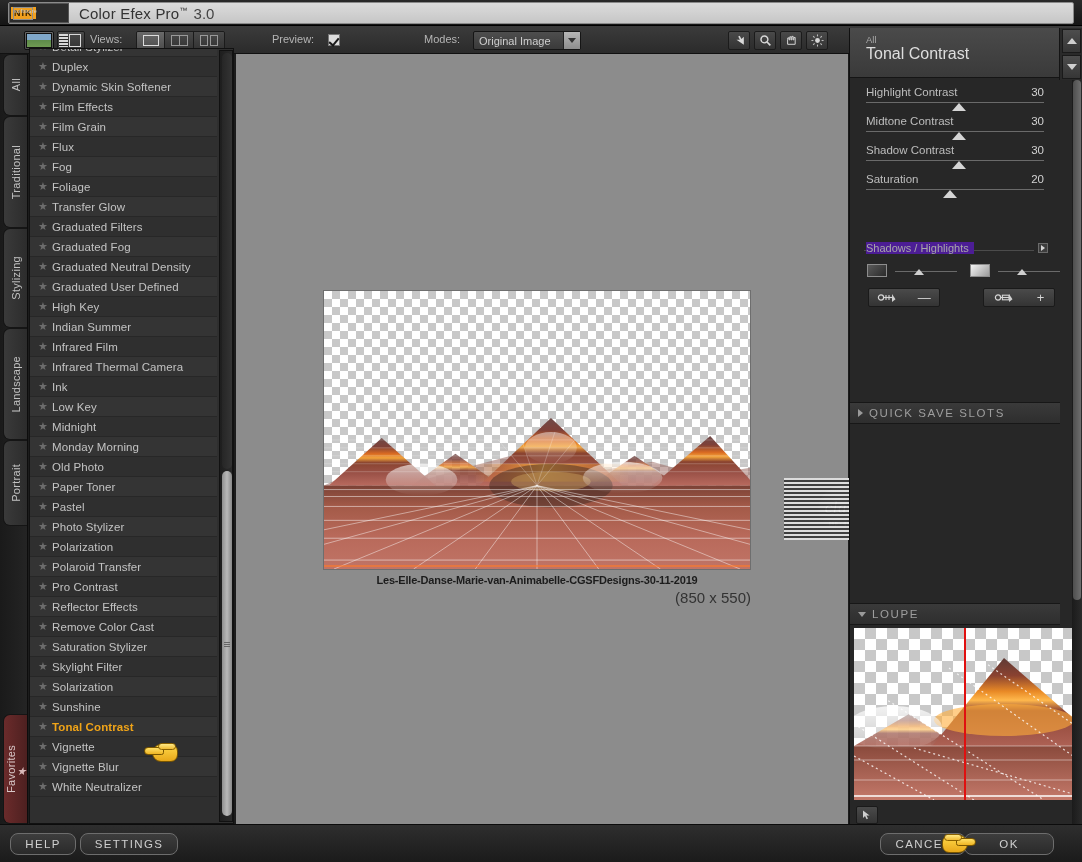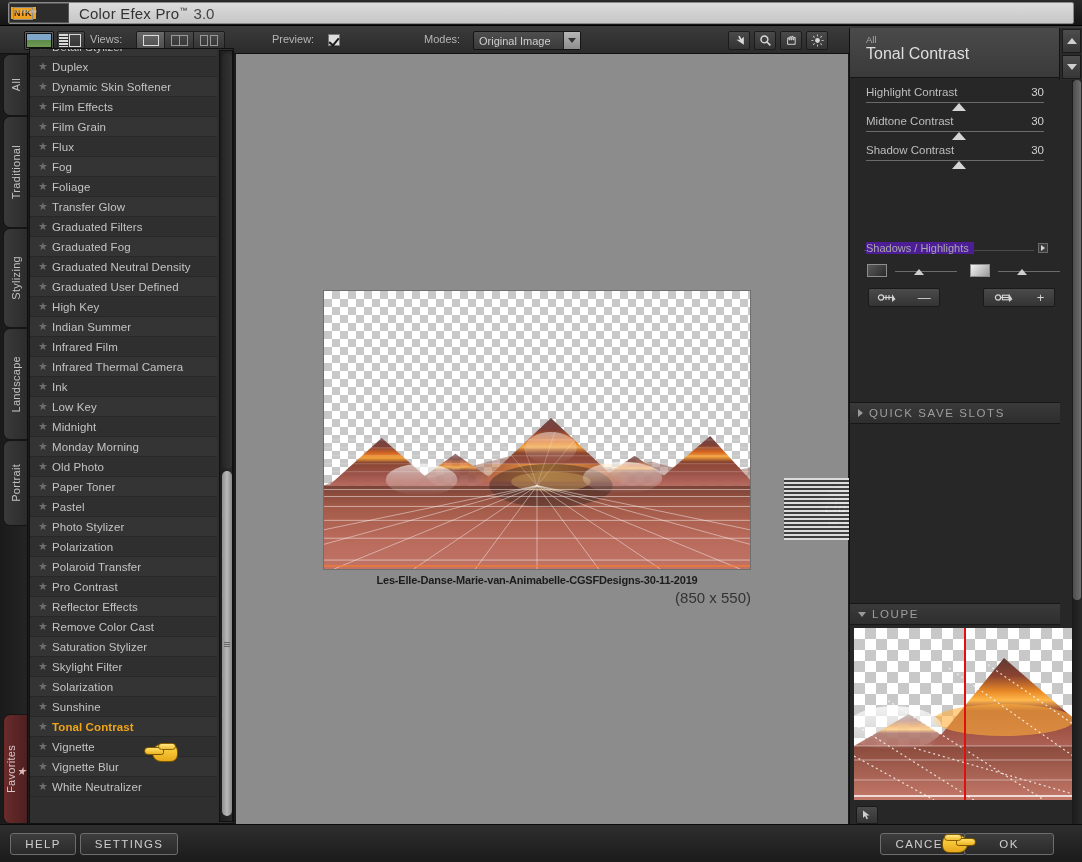--- a/index.html
+++ b/index.html
@@ -323,21 +323,21 @@
   }
 
   
   .bottom{
     position:absolute; left:0; top:824px; width:1082px; height:38px;
     background:linear-gradient(#2e2e2e,#1b1b1b); border-top:1px solid #0c0c0c;
   }
   .bbtn{
     position:absolute; top:8px; height:22px;
     background:linear-gradient(#3d3d3d,#2a2a2a);
-    border:1px solid #6d6d6d; border-radius:3px;
+    border:1px solid #6d6d6d; border-radius:8px;
     display:flex; align-items:center; justify-content:center;
     font-size:11.5px; color:#cfcfcf; letter-spacing:1.4px;
   }
   #b-help{ left:10px; width:66px; }
   #b-settings{ left:80px; width:98px; }
   #b-cancel{ left:880px; width:86px; }
   #b-ok{ left:964px; width:90px; }
 
   
   .hand{ position:absolute; width:40px; height:26px; z-index:40; }
@@ -763,20 +763,26 @@
           <span class="lbl">Midtone Contrast</span>
           <span class="val">30</span>
           <span class="track"></span>
           <span class="knob" style="left: 101.56px;"></span>
         </div>
         <div class="srow">
           <span class="lbl">Shadow Contrast</span>
           <span class="val">30</span>
           <span class="track"></span>
           <span class="knob" style="left: 101.56px;"></span>
+        </div>
+        <div class="srow">
+          <span class="lbl">Saturation</span>
+          <span class="val">20</span>
+          <span class="track"></span>
+          <span class="knob" style="left: 92.66px;"></span>
         </div>
       </div>
 
     <div style="position:absolute;left:0;top:58px;width:210px;">
       <div style="height:124px;"></div>
 
 
       <div style="height:22px;"></div>
 
       <div class="sec">

